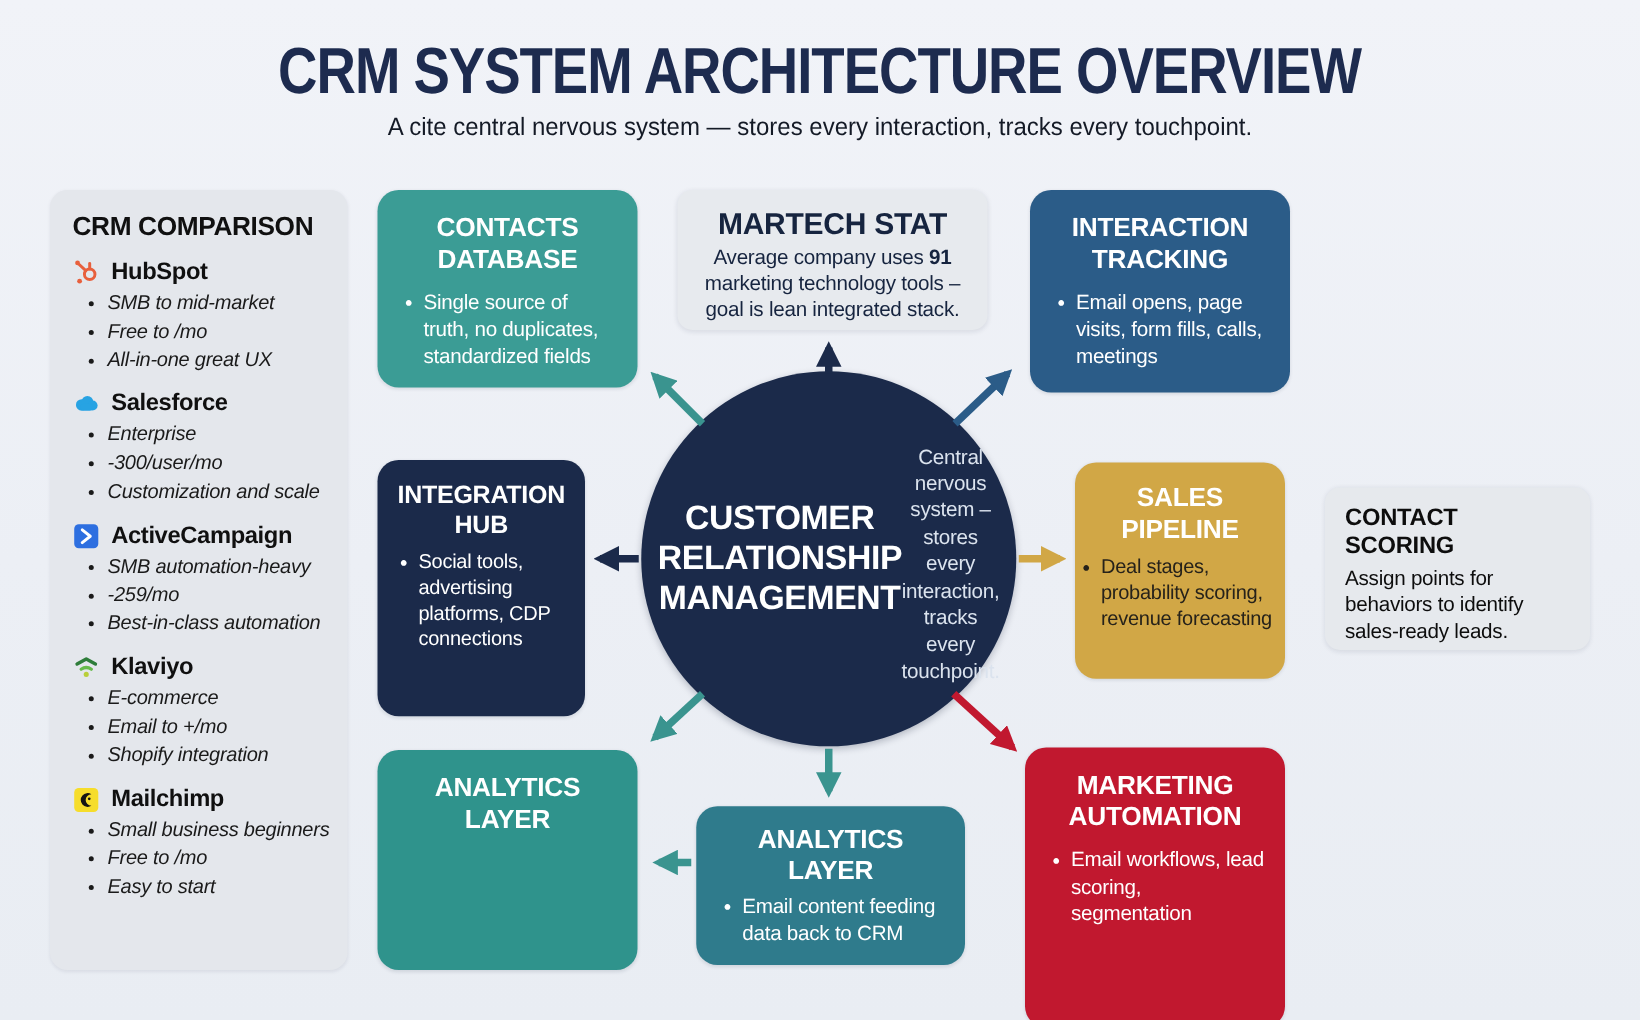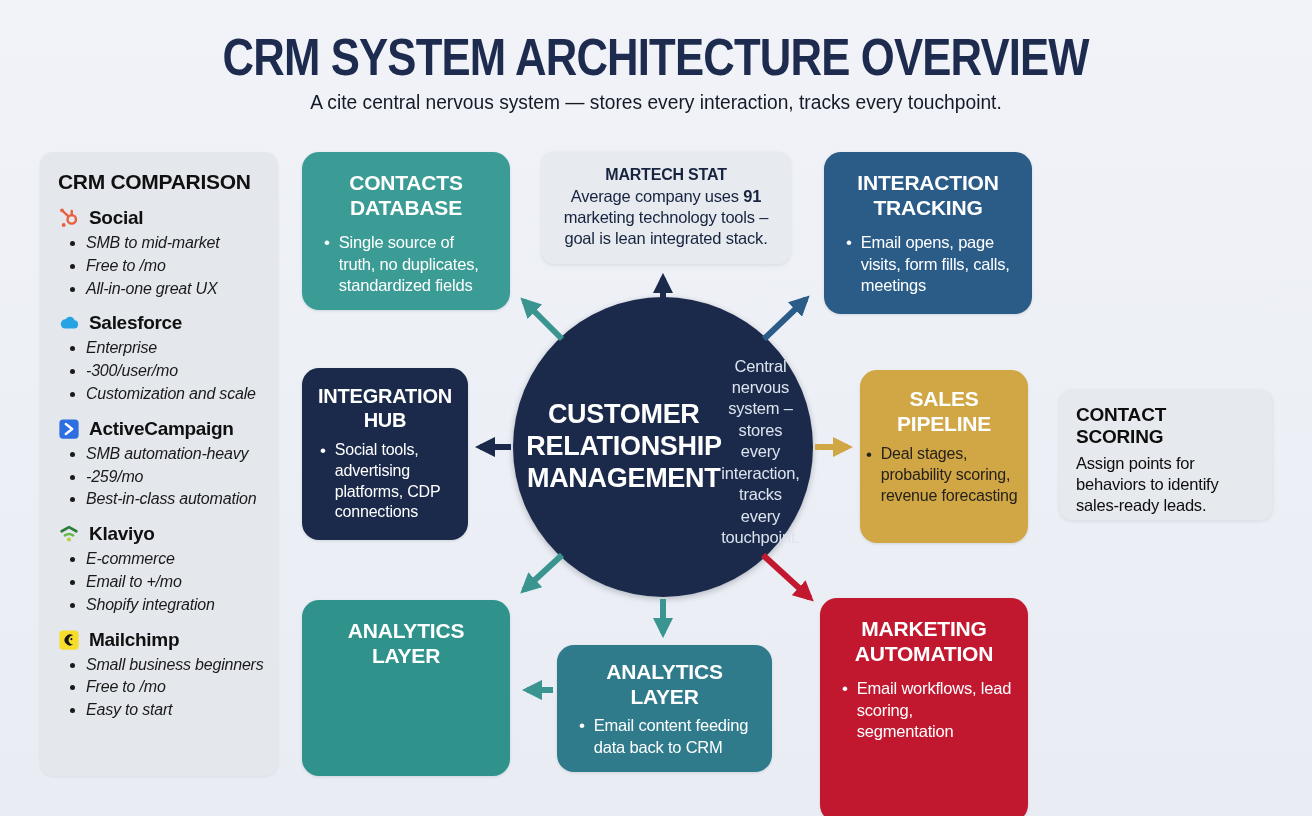--- a/index.html
+++ b/index.html
@@ -34,21 +34,21 @@
     position:absolute;border-radius:17px;box-sizing:border-box;color:#fff;
     padding:18px 16px;box-shadow:0 1px 3px rgba(20,30,60,.12);
   }
   .node-title{font-size:21px;font-weight:800;text-align:center;line-height:1.2;letter-spacing:-.2px;}
   .node-bullet{display:flex;margin-top:12px;font-size:16.5px;line-height:1.3;letter-spacing:-.2px;}
   .node-bullet::before{content:"\2022";margin:0 9px 0 6px;font-size:17px;}
   .callout{
     position:absolute;border-radius:12px;box-sizing:border-box;
     padding:14px 16px;box-shadow:0 1px 4px rgba(20,30,60,.10);
   }
-  .callout .c-title{font-size:16px;font-weight:800;letter-spacing:-.2px;}
+  .callout .c-title{font-size:24px;font-weight:800;letter-spacing:-.2px;}
   .callout .c-body{font-size:16.5px;line-height:1.28;letter-spacing:-.2px;margin-top:2px;}
   .martech{color:#16243f;text-align:center;}
   .scoring{color:#0d0d0d;text-align:left;}
   .scoring .c-title{font-size:19px;}
   
   .circle{
     position:absolute;left:513px;top:297px;width:300px;height:300px;border-radius:50%;
     display:flex;align-items:center;justify-content:center;
     text-align:center;box-sizing:border-box;padding:0 26px;
     box-shadow:0 2px 6px rgba(10,20,45,.25);
@@ -75,21 +75,21 @@
       <div class="sb-name-row">
         <svg class="sb-icon" viewBox="0 0 24 24">
           <g stroke="#e8603d" stroke-width="2.6" fill="none" stroke-linecap="round">
             <circle cx="15" cy="13.5" r="4.6"></circle>
             <line x1="11.6" y1="10.4" x2="5.6" y2="4.8"></line>
             <line x1="15" y1="8.9" x2="15" y2="4.2"></line>
           </g>
           <circle cx="4.4" cy="3.6" r="2.1" fill="#e8603d"></circle>
           <circle cx="6.2" cy="19.6" r="2.1" fill="#e8603d"></circle>
         </svg>
-        <span class="sb-name">Social</span>
+        <span class="sb-name">HubSpot</span>
       </div>
       <ul class="sb-ul">
         <li>SMB to mid-market</li>
         <li>Free to /mo</li>
         <li>All-in-one great UX</li>
       </ul>
     </div>
 
     <div class="sb-entry">
       <div class="sb-name-row">
@@ -170,21 +170,21 @@
     <div class="c-body"><span>Average company uses </span><b>91</b><span> marketing technology tools – goal is lean integrated stack.</span></div>
   </div>
 
   <div class="node" style="left: 824px; top: 152px; width: 208px; height: 162px; background-color: rgb(43, 92, 136);">
     <div class="node-title">INTERACTION TRACKING</div>
     <div class="node-bullet">
         <span>Email opens, page visits, form fills, calls, meetings</span>
       </div>
   </div>
 
-  <div class="node" style="left: 302px; top: 368px; width: 166px; height: 172px; padding: 16px 12px; background-color: rgb(27, 42, 74);">
+  <div class="node" style="left: 302px; top: 368px; width: 166px; height: 205px; padding: 16px 12px; background-color: rgb(27, 42, 74);">
     <div class="node-title" style="font-size:20px;">INTEGRATION HUB</div>
     <div class="node-bullet" style="margin-top:8px;font-size:16px;">
         <span>Social tools, advertising platforms, CDP connections</span>
       </div>
   </div>
 
   <div class="circle" style="background-color: rgb(27, 42, 74);">
     <div class="circle-title">CUSTOMER RELATIONSHIP MANAGEMENT</div>
     <div class="circle-sub">Central nervous system – stores every interaction, tracks every touchpoint.</div>
   </div>

